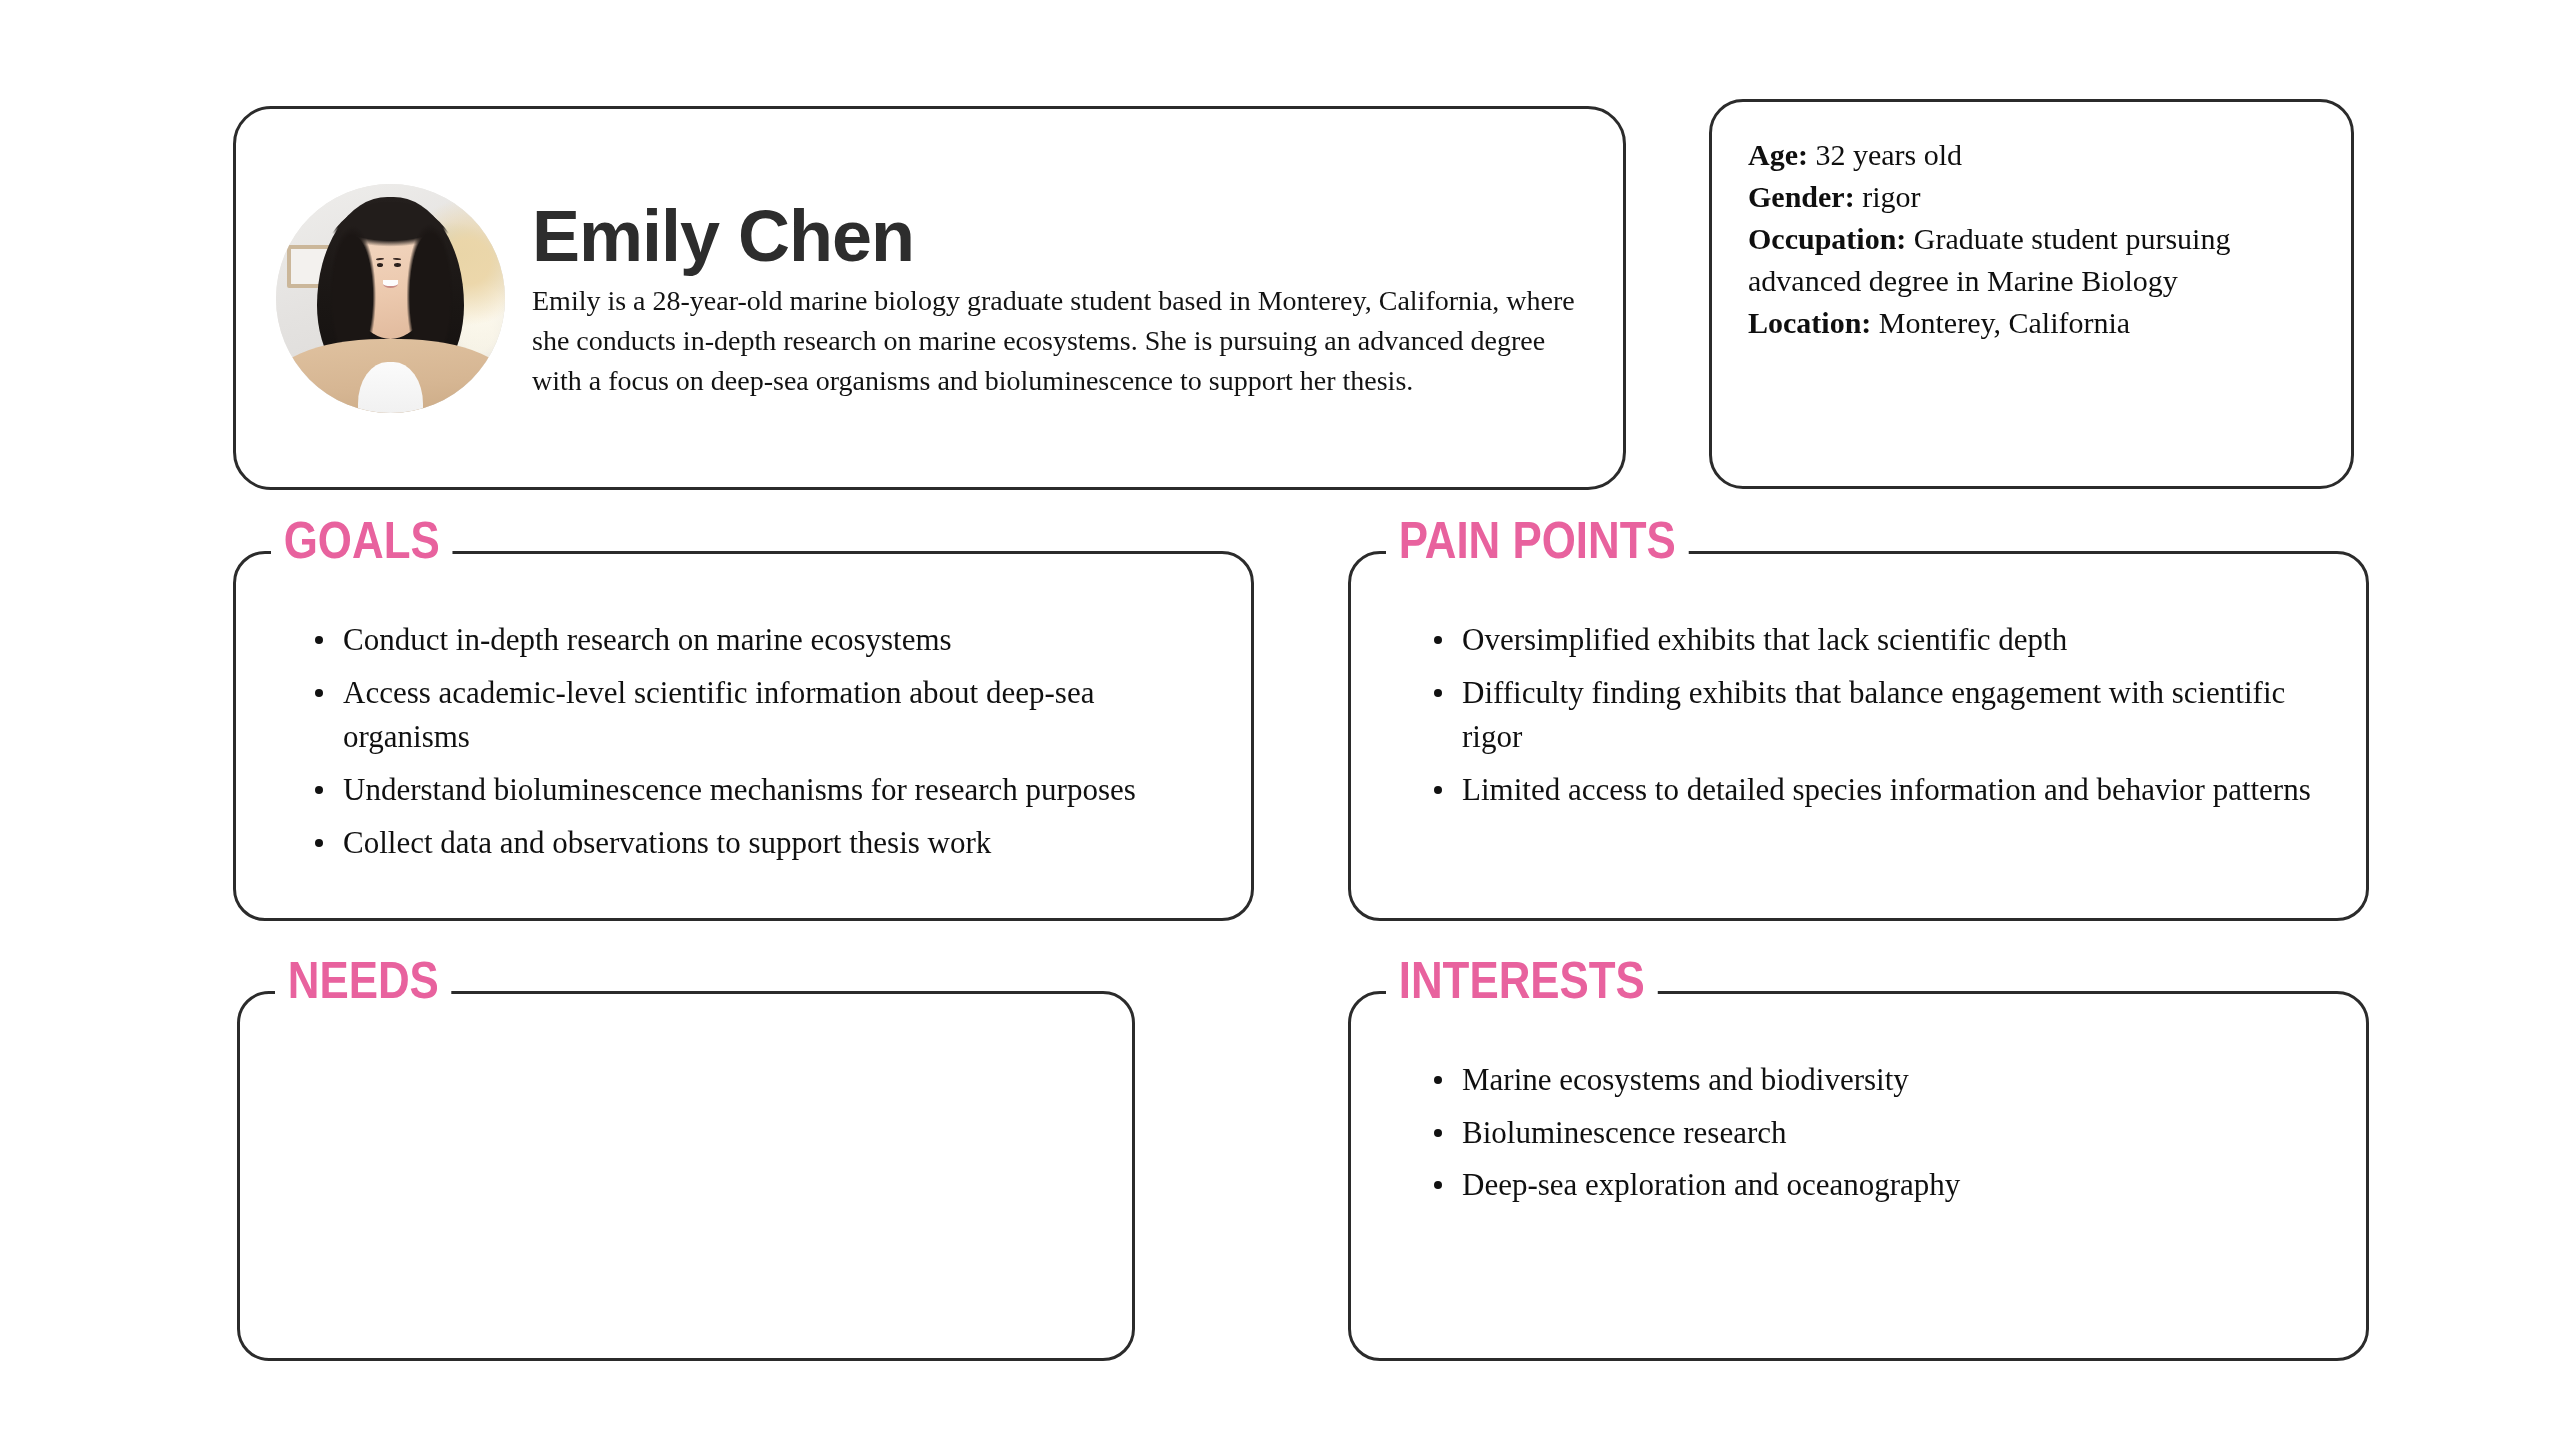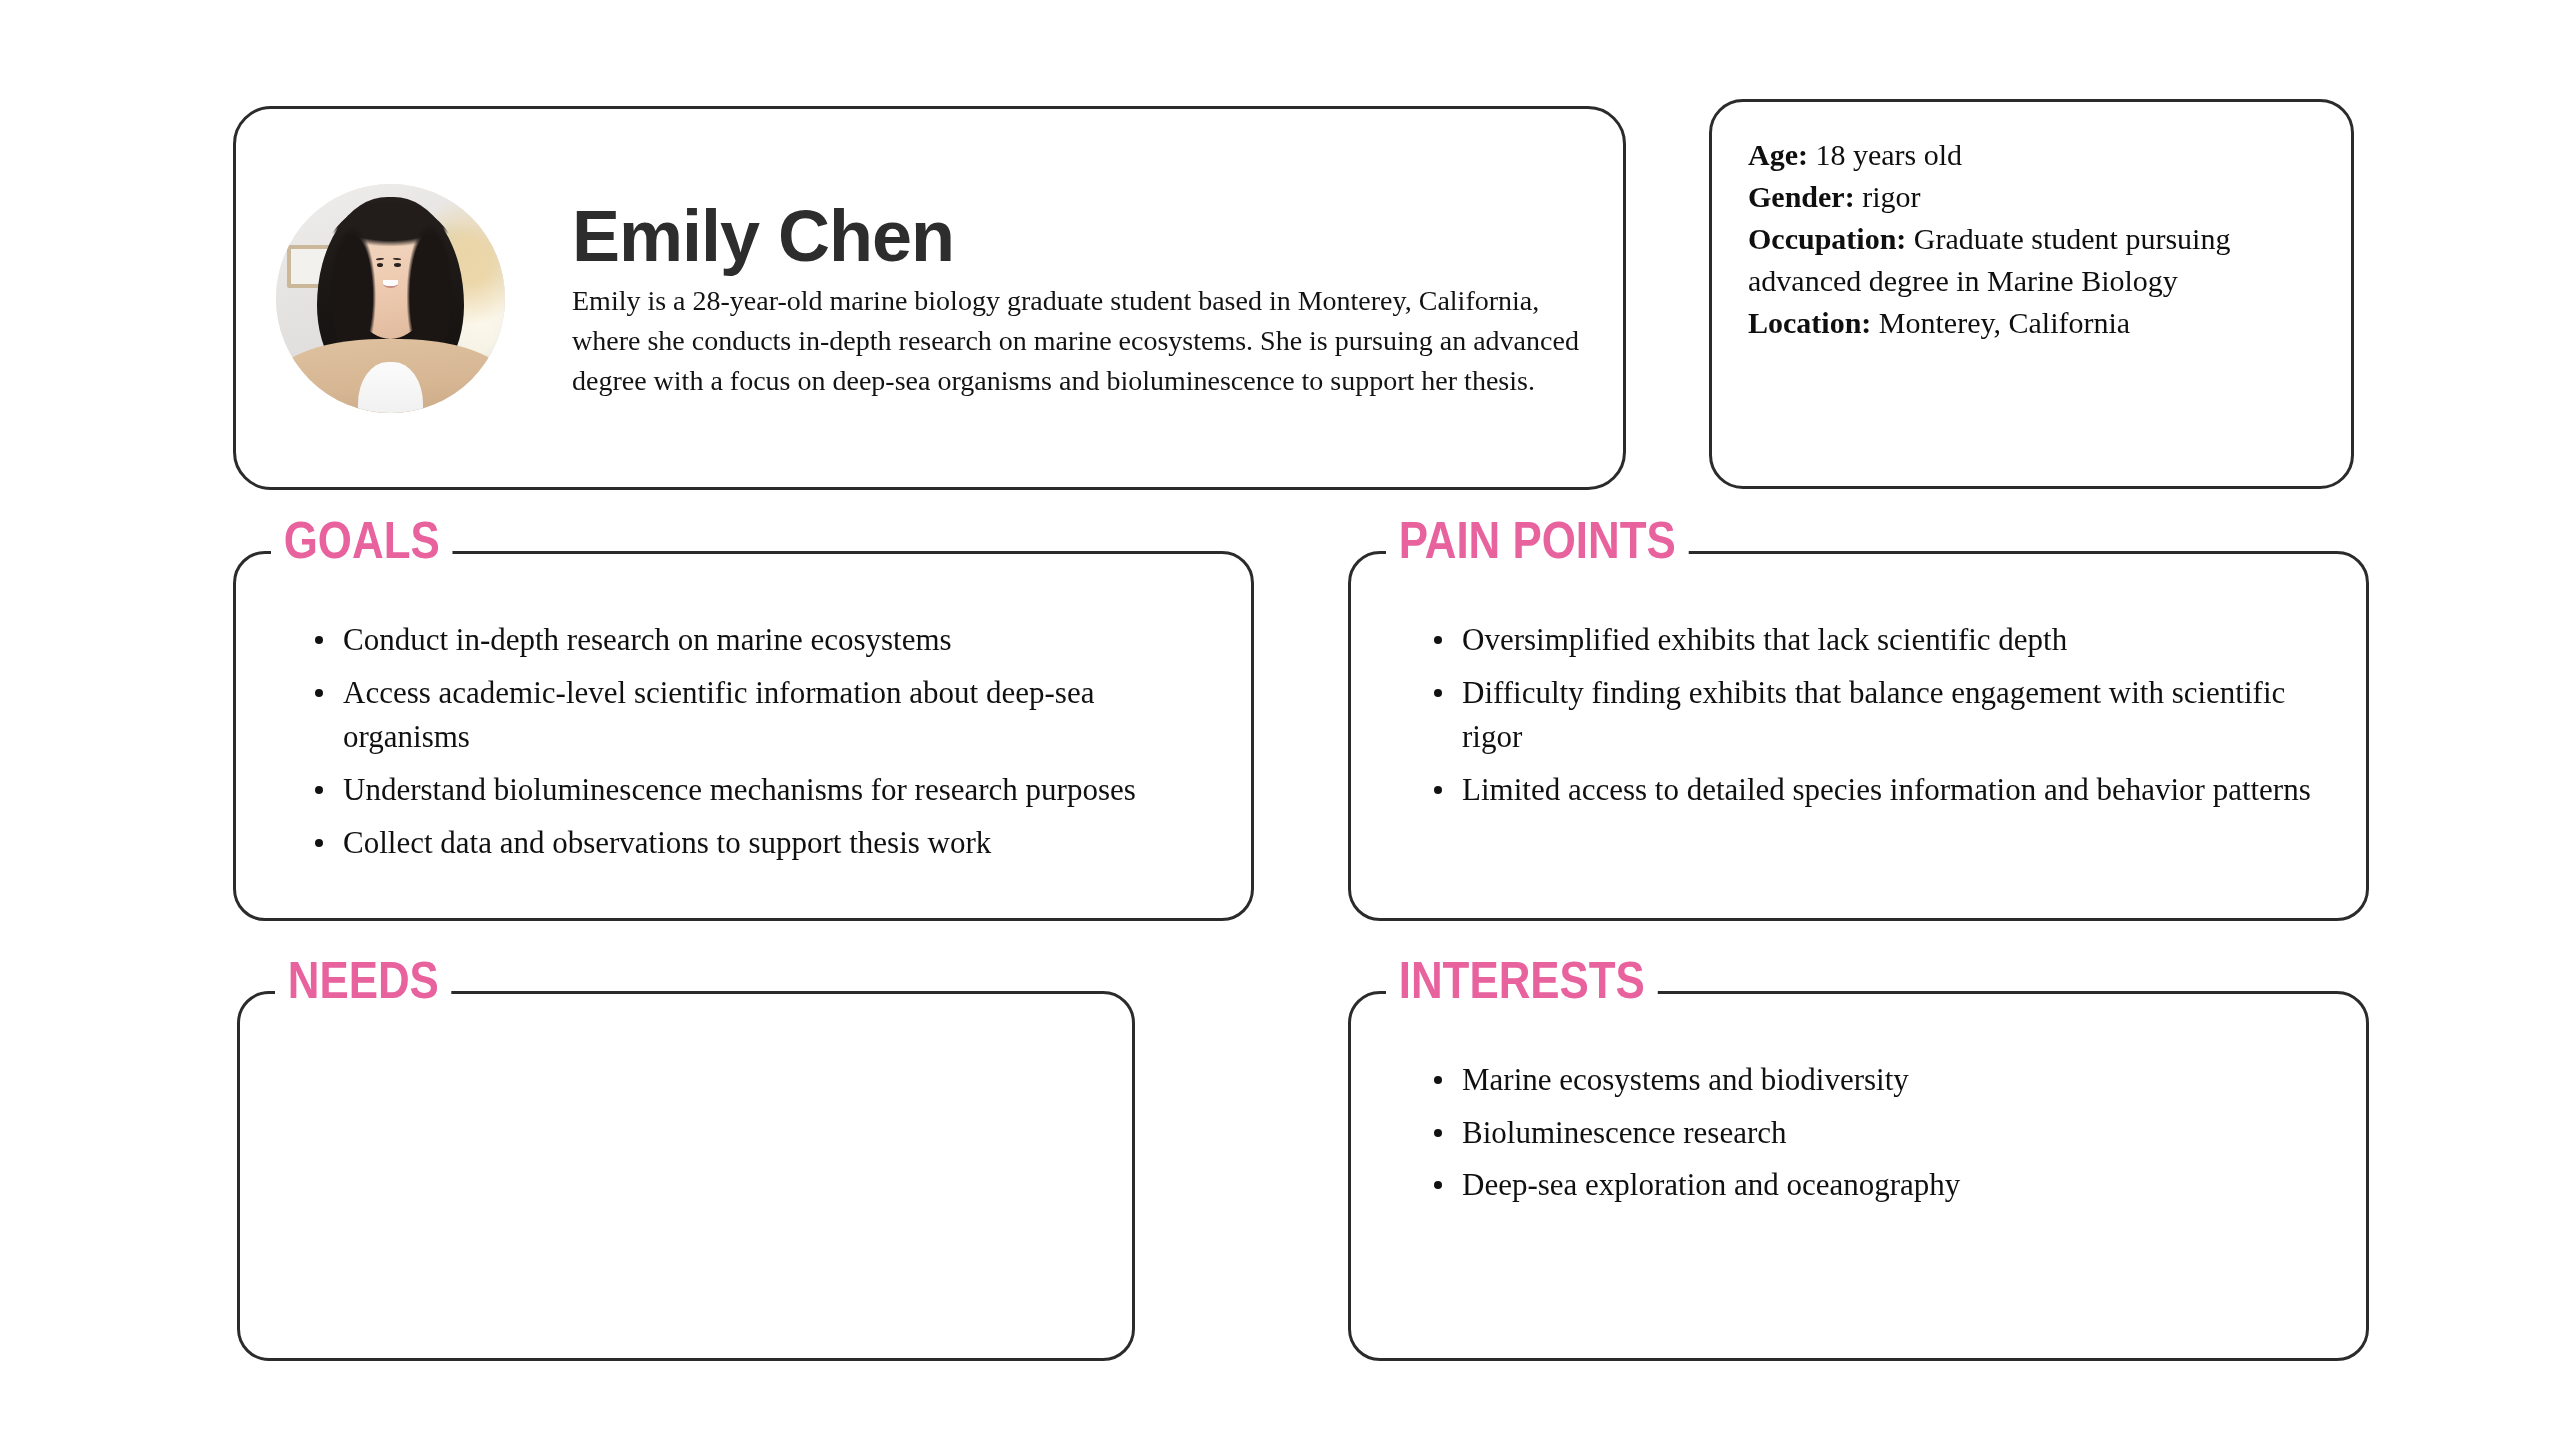--- a/index.html
+++ b/index.html
@@ -30,21 +30,20 @@
     top: 106px;
     width: 1393px;
     height: 384px;
     box-sizing: border-box;
     border: 3.4px solid #2b2b2b;
     border-radius: 38px;
     background: #ffffff;
     display: flex;
     align-items: center;
     padding: 0 27px 0 40px;
-    gap: 40px;
   }
 
   .avatar {
     width: 229px;
     height: 229px;
     min-width: 229px;
     border-radius: 50%;
     overflow: hidden;
     position: relative;
     background: #e9e7e4;
@@ -257,21 +256,21 @@
 
     <div class="header-text">
       <h1 class="persona-name">Emily Chen</h1>
       <p class="persona-bio">Emily is a 28-year-old marine biology graduate student based in Monterey, California, where she conducts in-depth research on marine ecosystems. She is pursuing an advanced degree with a focus on deep-sea organisms and bioluminescence to support her thesis.</p>
     </div>
   </div>
 
   <div class="info-card">
     <p class="info-line">
       <b>Age:</b>
-      <span>18 years old</span>
+      <span>32 years old</span>
     </p>
     <p class="info-line">
       <b>Gender:</b>
       <span>rigor</span>
     </p>
     <p class="info-line">
       <b>Occupation:</b>
       <span>Graduate student pursuing advanced degree in Marine Biology</span>
     </p>
     <p class="info-line">

